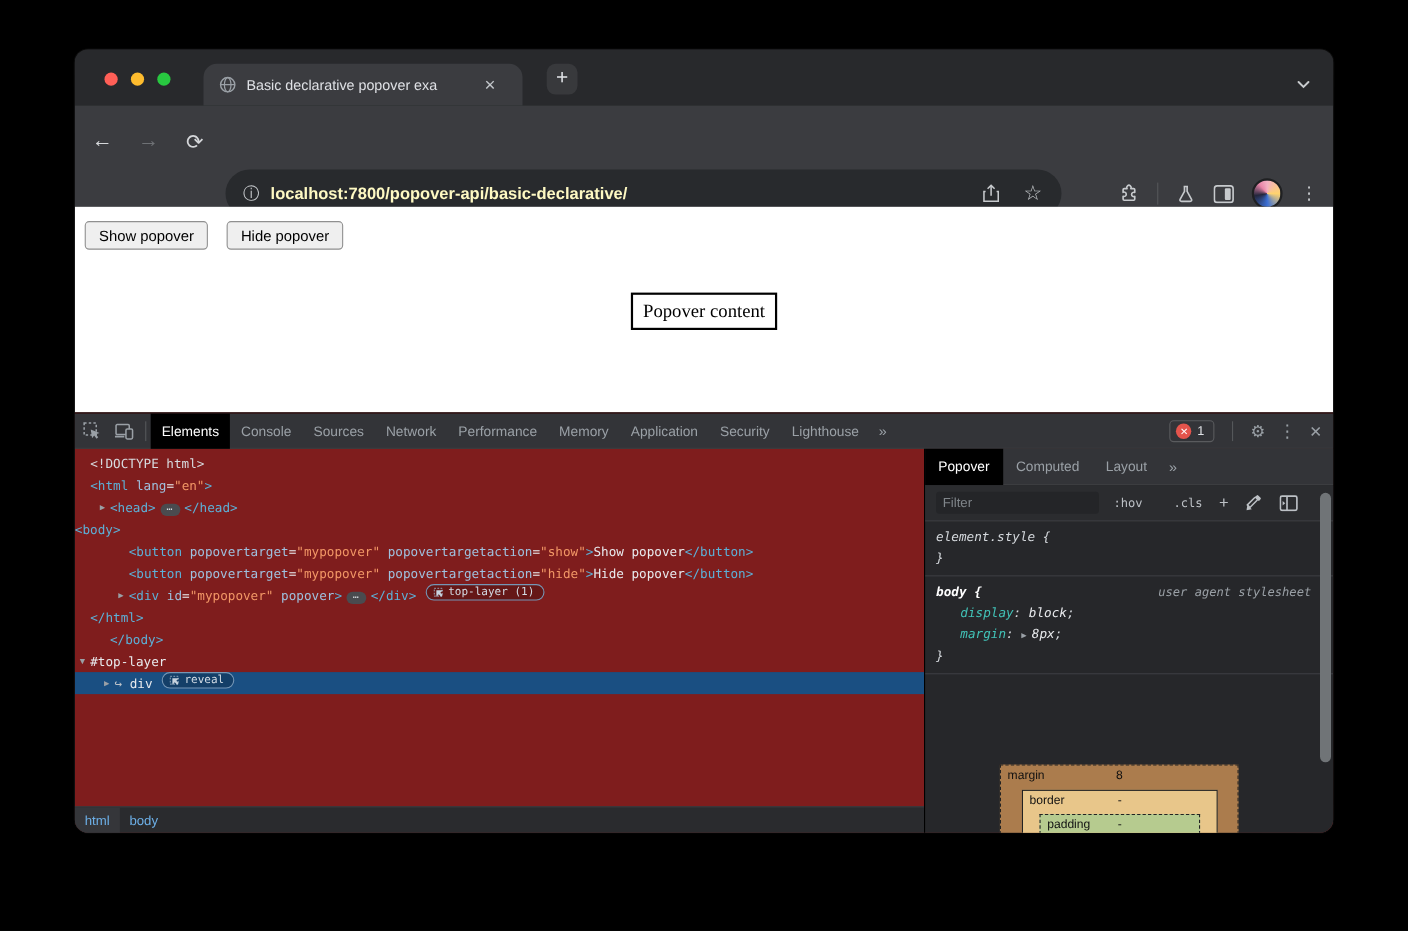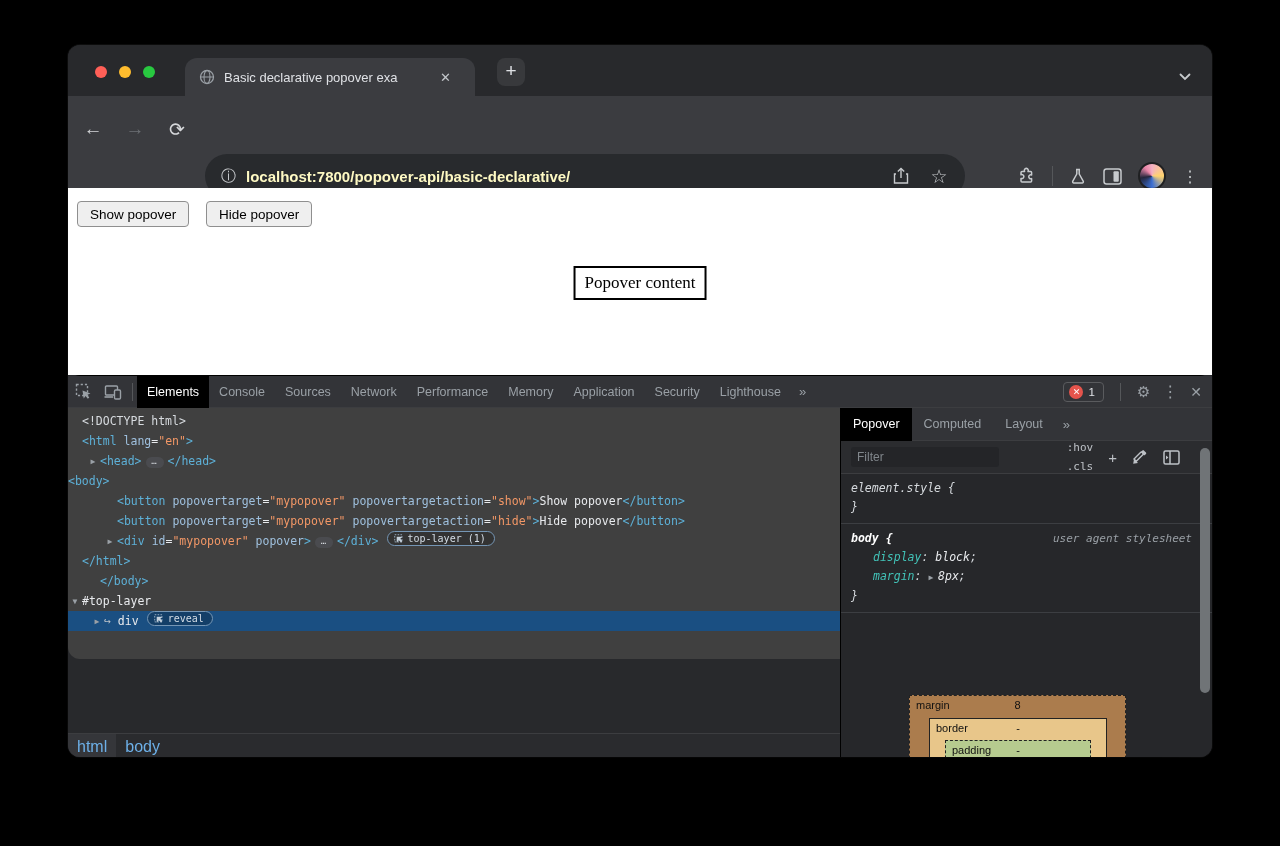--- a/index.html
+++ b/index.html
@@ -49,22 +49,22 @@
   
   .page { position:absolute; left:0; top:143px; width:100%; height:187px; background:#fff; }
   .pg-btn { position:absolute; top:13px; height:26px; background:#efefef; border:1px solid #8f8f8f;
     border-radius:4px; font-family:"Liberation Sans",sans-serif; font-size:13.5px; color:#000;
     padding:0 12px; }
   .popover-box { position:absolute; left:50%; transform:translateX(-50%); top:78px;
     border:2px solid #000; background:#fff; padding:5px 9px;
     font-family:"Liberation Serif", serif; font-size:17px; color:#000; }
 
   
-  .devtools { position:absolute; left:0; top:330px; width:100%; height:284px; background:#404040;
-    border-top:1px solid #000;border-radius:12px; }
+  .devtools { position:absolute; left:0; top:330px; width:100%; height:382px; background:#7f1d1d;
+    border-top:1px solid #000; }
   .dt-toolbar { position:absolute; left:0; top:0; width:100%; height:32px; background:#333438;
     display:flex; align-items:center; border-bottom:1px solid #3c3d40; }
   .dt-ic { width:30px; height:26px; display:flex; align-items:center; justify-content:center; color:#9aa0a6; }
   .dt-vsep { width:1px; height:18px; background:#55575a; margin:0 4px; }
   .dt-tab { height:32px; display:flex; align-items:center; padding:0 10px; color:#9aa0a6;
     font-size:12.5px; white-space:nowrap; }
   .dt-tab.sel { background:#000; color:#fff; }
   .dt-more { color:#9aa0a6; font-size:13px; padding:0 8px; letter-spacing:-1px; }
   .dt-right { margin-left:auto; display:flex; align-items:center; gap:12px; padding-right:10px; }
   .err-badge { display:flex; align-items:center; gap:5px; border:1px solid #5a5b5e; border-radius:4px;
@@ -90,21 +90,21 @@
   .tk-doctype { color:#d7dbdf; }
   .tk-sym { color:#bdc3c9; }
   .ellipsis-pill { display:inline-block; width:18px; height:11px; line-height:8px; text-align:center;
     background:#4a4b4f; border-radius:6px; color:#d7dbdf; font-size:9px; margin:0 4px;
     vertical-align:1px; letter-spacing:1px; }
   .code-badge { display:inline-flex; align-items:center; gap:5px; border:1px solid #7596b5;
     border-radius:9px; height:15px; padding:0 8px 0 6px; margin-left:8px; color:#d3dce5;
     font-size:10px; vertical-align:2px; background:rgba(0,0,0,.2); }
   .crumbs { position:absolute; left:0; bottom:0; width:100%; height:25px; background:#2a2b2e;
     border-top:1px solid #3c3d40; display:flex; align-items:center; }
-  .crumb { color:#6db0e8; font-size:16px; padding:0 9px; height:25px; line-height:25px; }
+  .crumb { color:#6db0e8; font-size:12px; padding:0 9px; height:25px; line-height:25px; }
   .crumb:first-child { background:#35363a; }
 
   
   .sidebar { position:absolute; left:772px; top:32px; width:372px; height:350px;
     border-left:1px solid #000; background:#26272a; }
   .sb-tabs { position:absolute; left:0; top:0; width:100%; height:33px; background:#333438;
     display:flex; align-items:center; border-bottom:1px solid #3c3d40; }
   .sb-tab { height:33px; display:flex; align-items:center; padding:0 12px; color:#9aa0a6; font-size:12.5px; }
   .sb-tab.sel { background:#000; color:#fff; }
   .sb-filter { position:absolute; left:0; top:33px; width:100%; height:33px; background:#2b2c2f;
@@ -282,21 +282,21 @@
     <div class="sidebar">
       <div class="sb-tabs" id="sb-tabs">
           <span class="sb-tab sel">Popover</span>
           <span class="sb-tab">Computed</span>
           <span class="sb-tab">Layout</span>
           <span class="dt-more">»</span>
         </div>
       <div class="sb-filter">
         <div class="filter-input">Filter</div>
         <div class="sb-filter-right">
-          <span id="pseudo-btns" style="display:flex; gap:6px;flex-direction:column;">
+          <span id="pseudo-btns" style="display:flex; gap:28px;">
               <span class="pseudo">:hov</span>
               <span class="pseudo">.cls</span>
             </span>
           <span class="plus">+</span>
           <svg width="16" height="16" viewBox="0 0 16 16">
               <path d="M2 10 L8.5 3.5 a1.6 1.6 0 0 1 2.3 2.3 L4.3 12.3 Z" fill="none" stroke="#bdc1c6" stroke-width="1.4"></path>
               <path d="M2 10 L1.2 14.8 L6 14 Z" fill="#bdc1c6"></path>
               <rect x="9.2" y="2" width="5" height="3.4" rx="1" transform="rotate(45 11.7 3.7)" fill="#bdc1c6"></rect>
             </svg>
           <svg width="17" height="15" viewBox="0 0 17 15">

